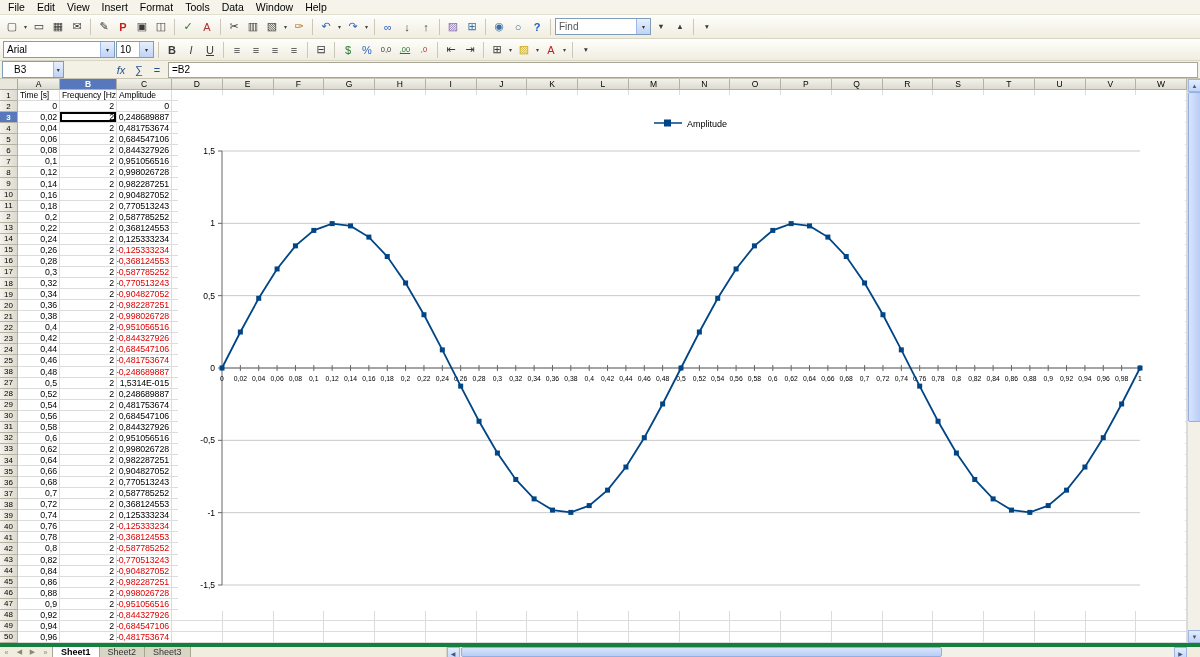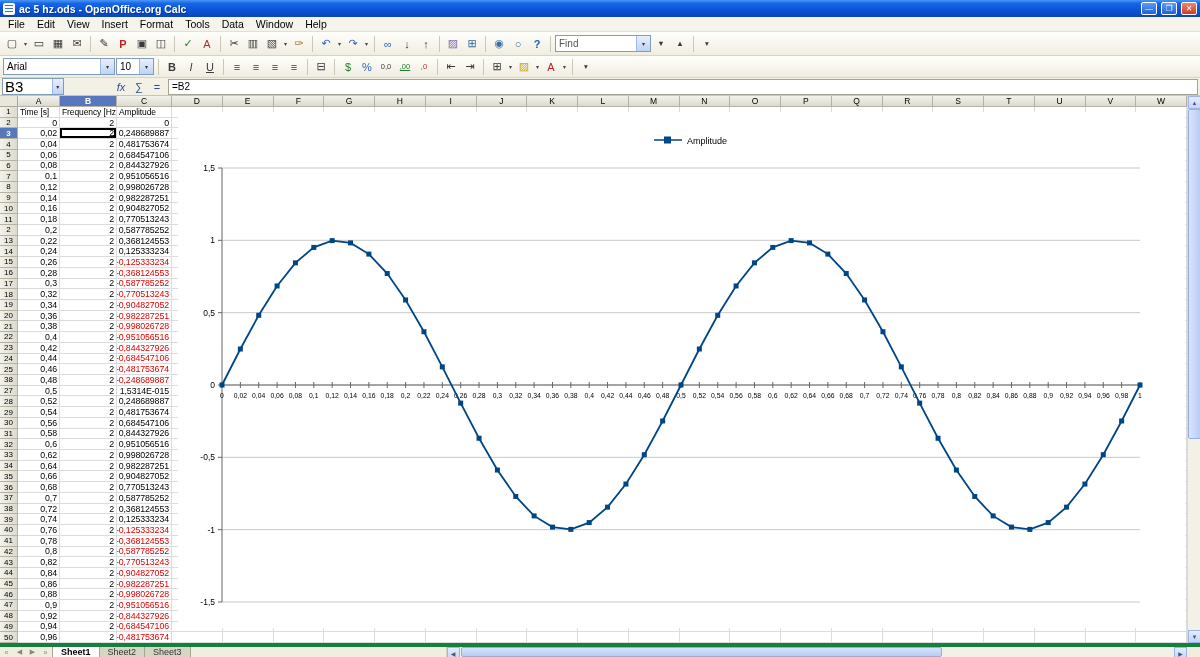--- a/index.html
+++ b/index.html
@@ -26,21 +26,21 @@
   .ddarrow{width:7px;font-size:6px;color:#444;display:inline-flex;align-items:center;justify-content:center}
   .tsep{width:1px;height:16px;background:#CBC8B9;margin:0 3px;flex:0 0 1px}
   .combo{display:inline-flex;align-items:stretch;background:#fff;border:1px solid #7F9DB9;height:17px;font-size:10px;overflow:hidden}
   .combo-text{display:flex;align-items:center;padding:0 3px;flex:1;white-space:nowrap;overflow:hidden}
   .combo-arrow{width:14px;background:linear-gradient(180deg,#E8EFFC,#BFD3F5);border-left:1px solid #9DB9EB;display:flex;align-items:center;justify-content:center;font-size:6px;color:#333}
   .findbox input{border:none;outline:none;width:80px;height:15px;font-size:10px;color:#555;padding:0 3px;font-family:"Liberation Sans",sans-serif}
 
   
   .formulabar{height:18px;flex:0 0 18px;background:#F3F1E6;border-bottom:1px solid #C8C5B5;display:flex;align-items:center;gap:2px;padding:0 2px}
   .namebox{width:62px}
-  .namebox input{border:none;outline:none;width:100%;font-size:15px;padding:0 2px;font-family:"Liberation Sans",sans-serif}
+  .namebox input{border:none;outline:none;width:100%;font-size:10px;padding:0 11px;font-family:"Liberation Sans",sans-serif}
   .fbbtn{width:18px;height:16px;display:flex;align-items:center;justify-content:center;font-size:11px;color:#2B4E8C}
   .formula-input{flex:1;height:16px;border:1px solid #A7A493;background:#fff;font-size:10px;padding:0 3px;font-family:"Liberation Sans",sans-serif;outline:none}
 
   
   .grid-area{flex:1;position:relative;background:#fff;overflow:hidden}
   .sheet{position:absolute;left:0;top:0;width:1187px;height:100%;display:grid;grid-template-columns:18px 42px 57px 55px repeat(20,1fr);grid-template-rows:11px repeat(50,1fr)}
   .corner{background:#E9E7DC;border-right:1px solid #ACA899;border-bottom:1px solid #ACA899}
   .colhdr{background:linear-gradient(180deg,#F3F2EB,#DDDBCF);border-right:1px solid #B5B2A4;border-bottom:1px solid #B5B2A4;font-size:8.5px;display:flex;align-items:center;justify-content:center;overflow:hidden}
   .rowhdr{background:linear-gradient(90deg,#F3F2EB,#DDDBCF);border-right:1px solid #B5B2A4;border-bottom:1px solid #B5B2A4;font-size:8px;display:flex;align-items:center;justify-content:center;overflow:hidden}
   .hsel{background:#5878BE !important;color:#fff;font-weight:bold}
@@ -83,27 +83,20 @@
   .zoom-track{width:70px;height:1px;background:#8B8878;position:relative}
   .zoom-thumb{position:absolute;left:32px;top:-4px;width:7px;height:9px;background:linear-gradient(180deg,#FDFDFB,#D8D5C5);border:1px solid #8B8878;border-radius:1px}
   .zoom-pm{font-size:9px;color:#555}
   [data-name="zoom-level-field"]{width:44px;justify-content:center}
 </style>
 </head>
 <body>
 
 <div class="app" data-name="application-window">
 
-  <div class="titlebar" data-name="title-bar">
-    <span class="appicon" data-name="app-icon"></span>
-    <span class="title-text" data-name="window-title">ac 5 hz.ods - OpenOffice.org Calc</span>
-    <span class="win-btn" data-name="minimize-button">—</span>
-    <span class="win-btn" data-name="maximize-button">❐</span>
-    <span class="win-btn close" data-name="close-button">✕</span>
-  </div>
 
   <div class="menubar" id="menubar" data-name="menu-bar">
       <span class="menu-item" data-name="menu-file">File</span>
       <span class="menu-item" data-name="menu-edit">Edit</span>
       <span class="menu-item" data-name="menu-view">View</span>
       <span class="menu-item" data-name="menu-insert">Insert</span>
       <span class="menu-item" data-name="menu-format">Format</span>
       <span class="menu-item" data-name="menu-tools">Tools</span>
       <span class="menu-item" data-name="menu-data">Data</span>
       <span class="menu-item" data-name="menu-window">Window</span>

